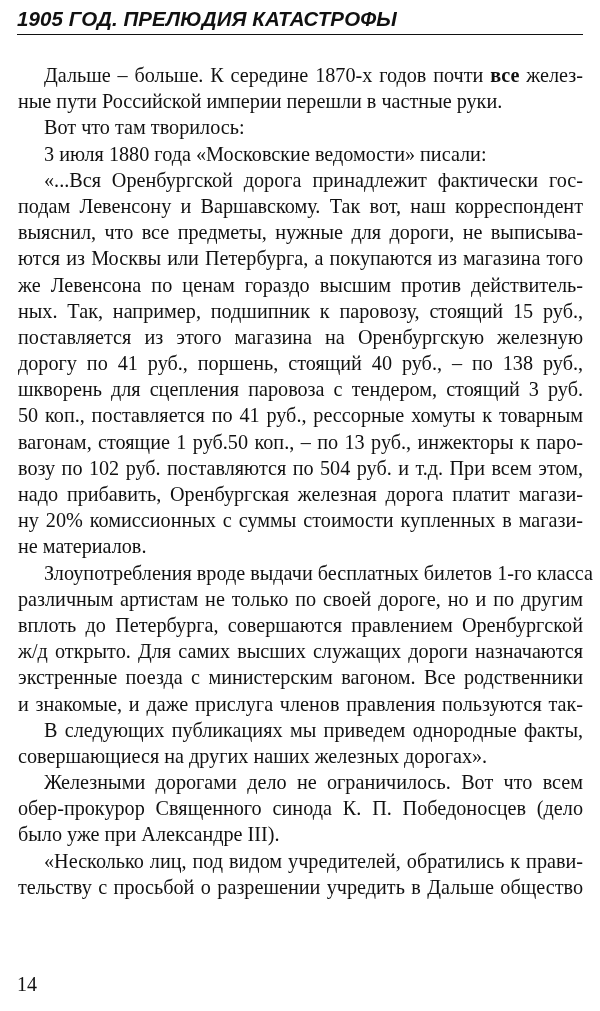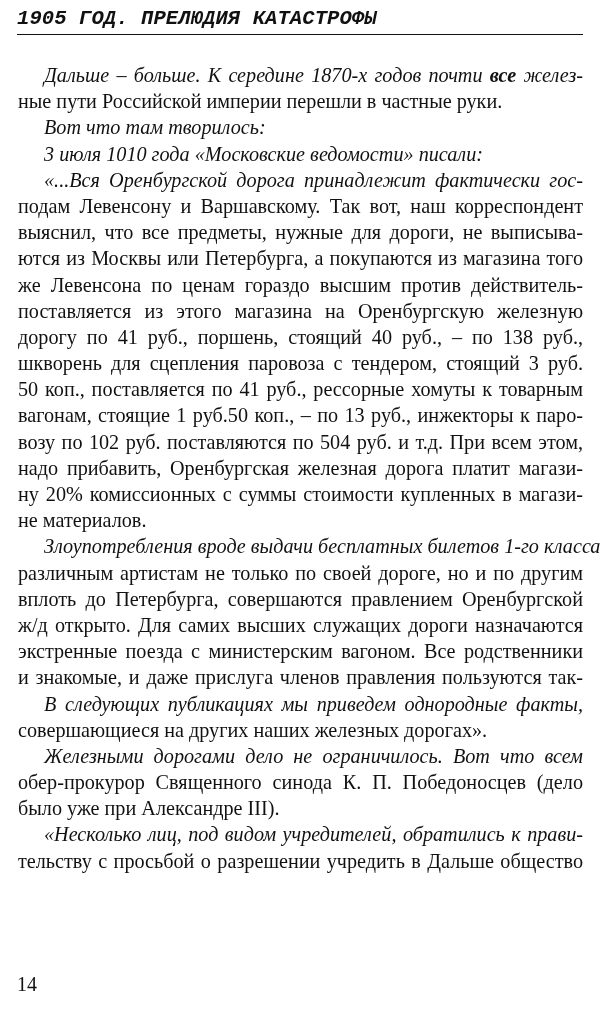--- a/index.html
+++ b/index.html
@@ -21,21 +21,21 @@
     width: 600px;
     height: 1011px;
   }
   .running-head {
     position: absolute;
     left: 17px;
     top: 6px;
     width: 566px;
     height: 28px;
     border-bottom: 1.5px solid #111;
-    font-family: Liberation Mono, monospace;
+    font-family: Liberation Sans, sans-serif;
     font-weight: bold;
     font-style: italic;
     font-size: 20.5px;
     line-height: 26px;
     letter-spacing: 0.1px;
     white-space: nowrap;
   }
   .body-text {
     position: absolute;
     left: 18px;
@@ -49,21 +49,20 @@
     white-space: nowrap;
     text-align: justify;
     text-align-last: justify;
     height: 26.2px;
   }
   .line.last {
     text-align-last: left;
   }
   .line.indent {
     padding-left: 26px;
-    font-style: italic;
   }
   .line b {
     font-weight: bold;
   }
   .folio {
     position: absolute;
     left: 17px;
     top: 972px;
     font-size: 20px;
     line-height: 24px;
@@ -73,26 +72,27 @@
 <body>
 
 <div class="page">
 
   <div class="running-head">1905 ГОД. ПРЕЛЮДИЯ КАТАСТРОФЫ</div>
 
   <div class="body-text">
     <span class="line indent"><span>Дальше – больше. К середине 1870-х годов почти </span><b>все</b><span> желез-</span></span>
     <span class="line last">ные пути Российской империи перешли в частные руки.</span>
     <span class="line indent last">Вот что там творилось:</span>
-    <span class="line indent last">3 июля 1010 года «Московские ведомости» писали:</span>
+    <span class="line indent last">3 июля 1880 года «Московские ведомости» писали:</span>
     <span class="line indent">«...Вся Оренбургской дорога принадлежит фактически гос-</span>
     <span class="line">подам Левенсону и Варшавскому. Так вот, наш корреспондент</span>
     <span class="line">выяснил, что все предметы, нужные для дороги, не выписыва-</span>
     <span class="line">ются из Москвы или Петербурга, а покупаются из магазина того</span>
     <span class="line">же Левенсона по ценам гораздо высшим против действитель-</span>
+    <span class="line">ных. Так, например, подшипник к паровозу, стоящий 15 руб.,</span>
     <span class="line">поставляется из этого магазина на Оренбургскую железную</span>
     <span class="line">дорогу по 41 руб., поршень, стоящий 40 руб., – по 138 руб.,</span>
     <span class="line">шкворень для сцепления паровоза с тендером, стоящий 3 руб.</span>
     <span class="line">50 коп., поставляется по 41 руб., рессорные хомуты к товарным</span>
     <span class="line">вагонам, стоящие 1 руб.50 коп., – по 13 руб., инжекторы к паро-</span>
     <span class="line">возу по 102 руб. поставляются по 504 руб. и т.д. При всем этом,</span>
     <span class="line">надо прибавить, Оренбургская железная дорога платит магази-</span>
     <span class="line">ну 20% комиссионных с суммы стоимости купленных в магази-</span>
     <span class="line last">не материалов.</span>
     <span class="line indent">Злоупотребления вроде выдачи бесплатных билетов 1-го класса</span>

